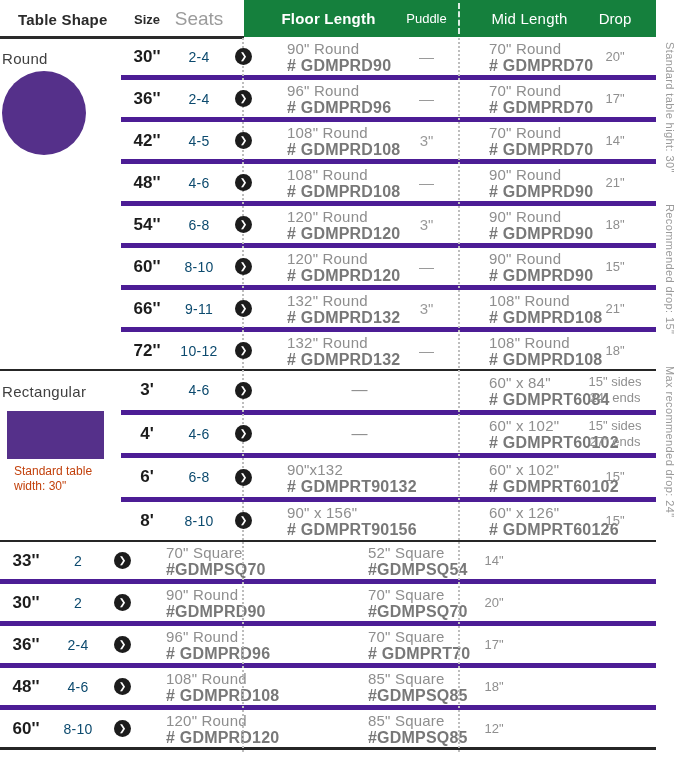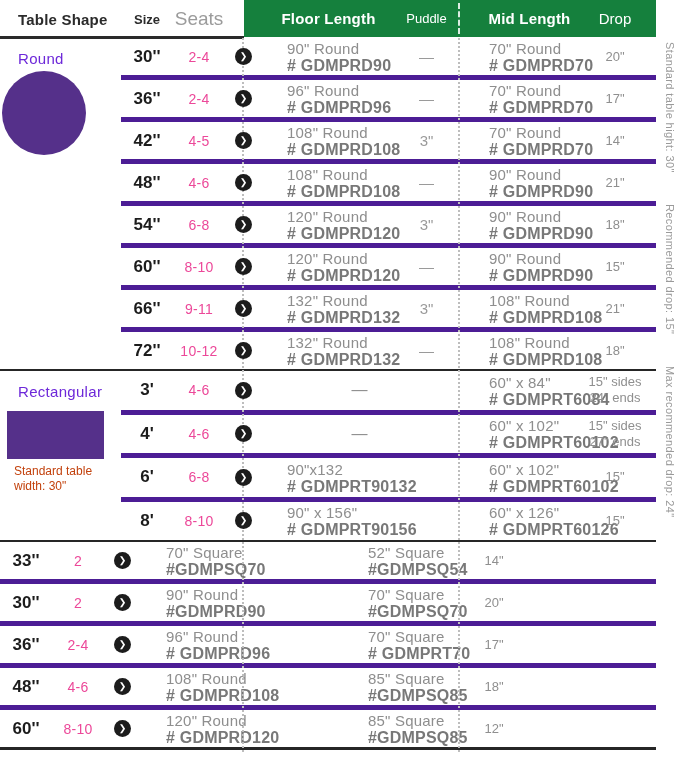--- a/index.html
+++ b/index.html
@@ -13,43 +13,43 @@
   
   .hdr { position:relative; display:flex; height:38px; align-items:stretch; }
   .hdr-left { width:244px; display:flex; align-items:center; }
   .h-shape { width:121px; padding-left:18px; font-size:15px; font-weight:bold; color:#2b2b2b; letter-spacing:.2px; }
   .h-size  { width:52px; text-align:center; font-size:13px; font-weight:bold; color:#2b2b2b; }
   .h-seats { width:52px; text-align:center; font-size:19px; color:#9b9b9b; }
   .hdr-underline { position:absolute; left:0; top:36px; width:244px; height:2.5px; background:#2a2a2a; }
   .hdr-purple { position:relative; flex:1; background:#15803d; color:#fff; display:flex; align-items:center; height:37px; }
   .h-floor { width:151px; padding-left:18px; text-align:center; font-size:15px; font-weight:bold; letter-spacing:.2px; }
   .h-puddle { width:63px; text-align:center; font-size:13px; }
-  .h-mid { width:117px; padding-left:26px; text-align:center; font-size:15px; font-weight:bold; letter-spacing:.2px; }
+  .h-mid { width:117px; padding-left:26px; text-align:center; font-size:15px; font-weight:normal; letter-spacing:.2px; }
   .h-drop { width:80px; text-align:center; font-size:15px; }
   .hdr-dash { position:absolute; left:214px; top:3px; bottom:3px; border-left:2px dashed rgba(255,255,255,.85); }
 
   
   .sec { display:flex; }
   .sec-round  { height:331px; }
   .sec-rect   { height:171px; border-top:2px solid #262626; }
   .sec-square { height:210px; border-top:2px solid #262626; border-bottom:3px solid #262626; }
   .shape-panel { position:relative; width:121px; }
-  .shape-label { position:absolute; left:18px; top:12px; font-size:15px; color:#6d28d9; letter-spacing:.3px; }
+  .shape-label { position:absolute; left:2px; top:12px; font-size:15px; color:#404040; letter-spacing:.3px; }
   .shape-circle { position:absolute; left:2px; top:33px; width:84px; height:84px; border-radius:50%; background:#55308a; }
   .shape-rect { position:absolute; left:7px; top:40px; width:97px; height:48px; background:#55308a; }
   .shape-square { position:absolute; left:18px; top:50px; width:58px; height:58px; background:#55308a; }
   .shape-caption { position:absolute; left:14px; top:93px; font-size:12px; color:#c2410c; line-height:15px; }
 
   .rows { flex:1; display:flex; flex-direction:column; }
   .row { flex:1; display:flex; align-items:center; }
   .row + .row { border-top:5px solid #4c1d95; }
 
   .c { display:flex; flex-direction:column; justify-content:center; }
   .c.size { width:52px; align-items:center; font-size:17px; font-weight:bold; color:#1c1c1c; }
-  .c.seats { width:52px; align-items:center; font-size:14px; color:#ec4899; letter-spacing:.3px; }
+  .c.seats { width:52px; align-items:center; font-size:14px; color:#0c4a6e; letter-spacing:.3px; }
   .c.arrowc { width:36px; align-items:center; }
   .c.floor { width:134px; padding-left:26px; }
   .c.puddle { width:63px; align-items:center; font-size:15px; color:#9a9a9a; }
   .c.mid { width:117px; padding-left:31px; }
   .c.drop { width:80px; align-items:center; font-size:13px; color:#8f8f8f; }
   .c.floor.span2 { width:197px; padding-left:0; align-items:center; }
   .c.floor.span2 .val { font-size:16px; }
   .val { font-size:15px; color:#8e8e8e; letter-spacing:.2px; line-height:18px; white-space:nowrap; }
   .part { font-size:16px; font-weight:bold; color:#787878; letter-spacing:.2px; line-height:15px; white-space:nowrap; }
   .drop-l { display:block; line-height:16px; text-align:center; }

